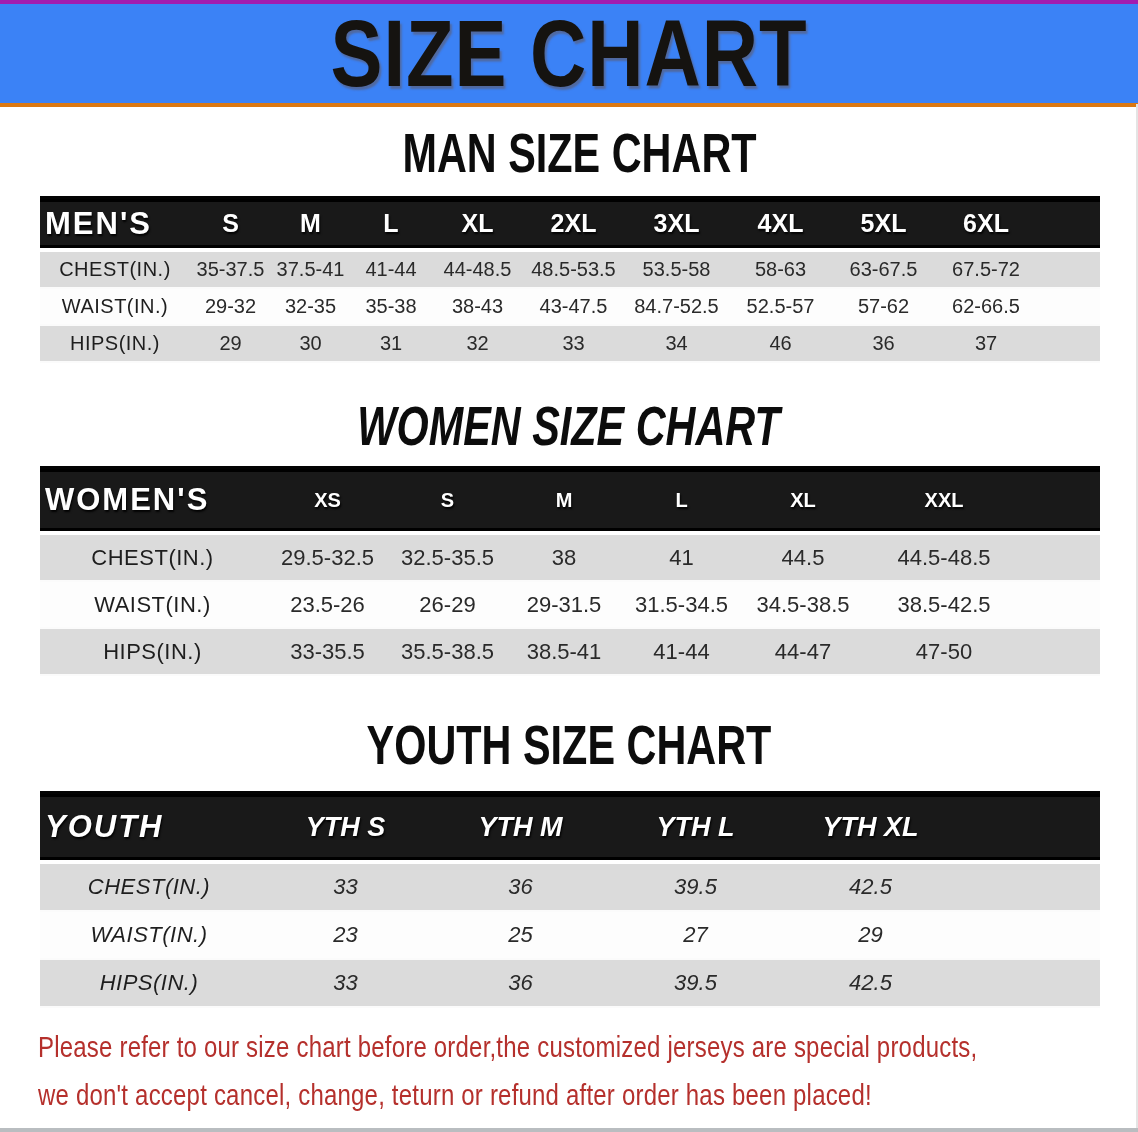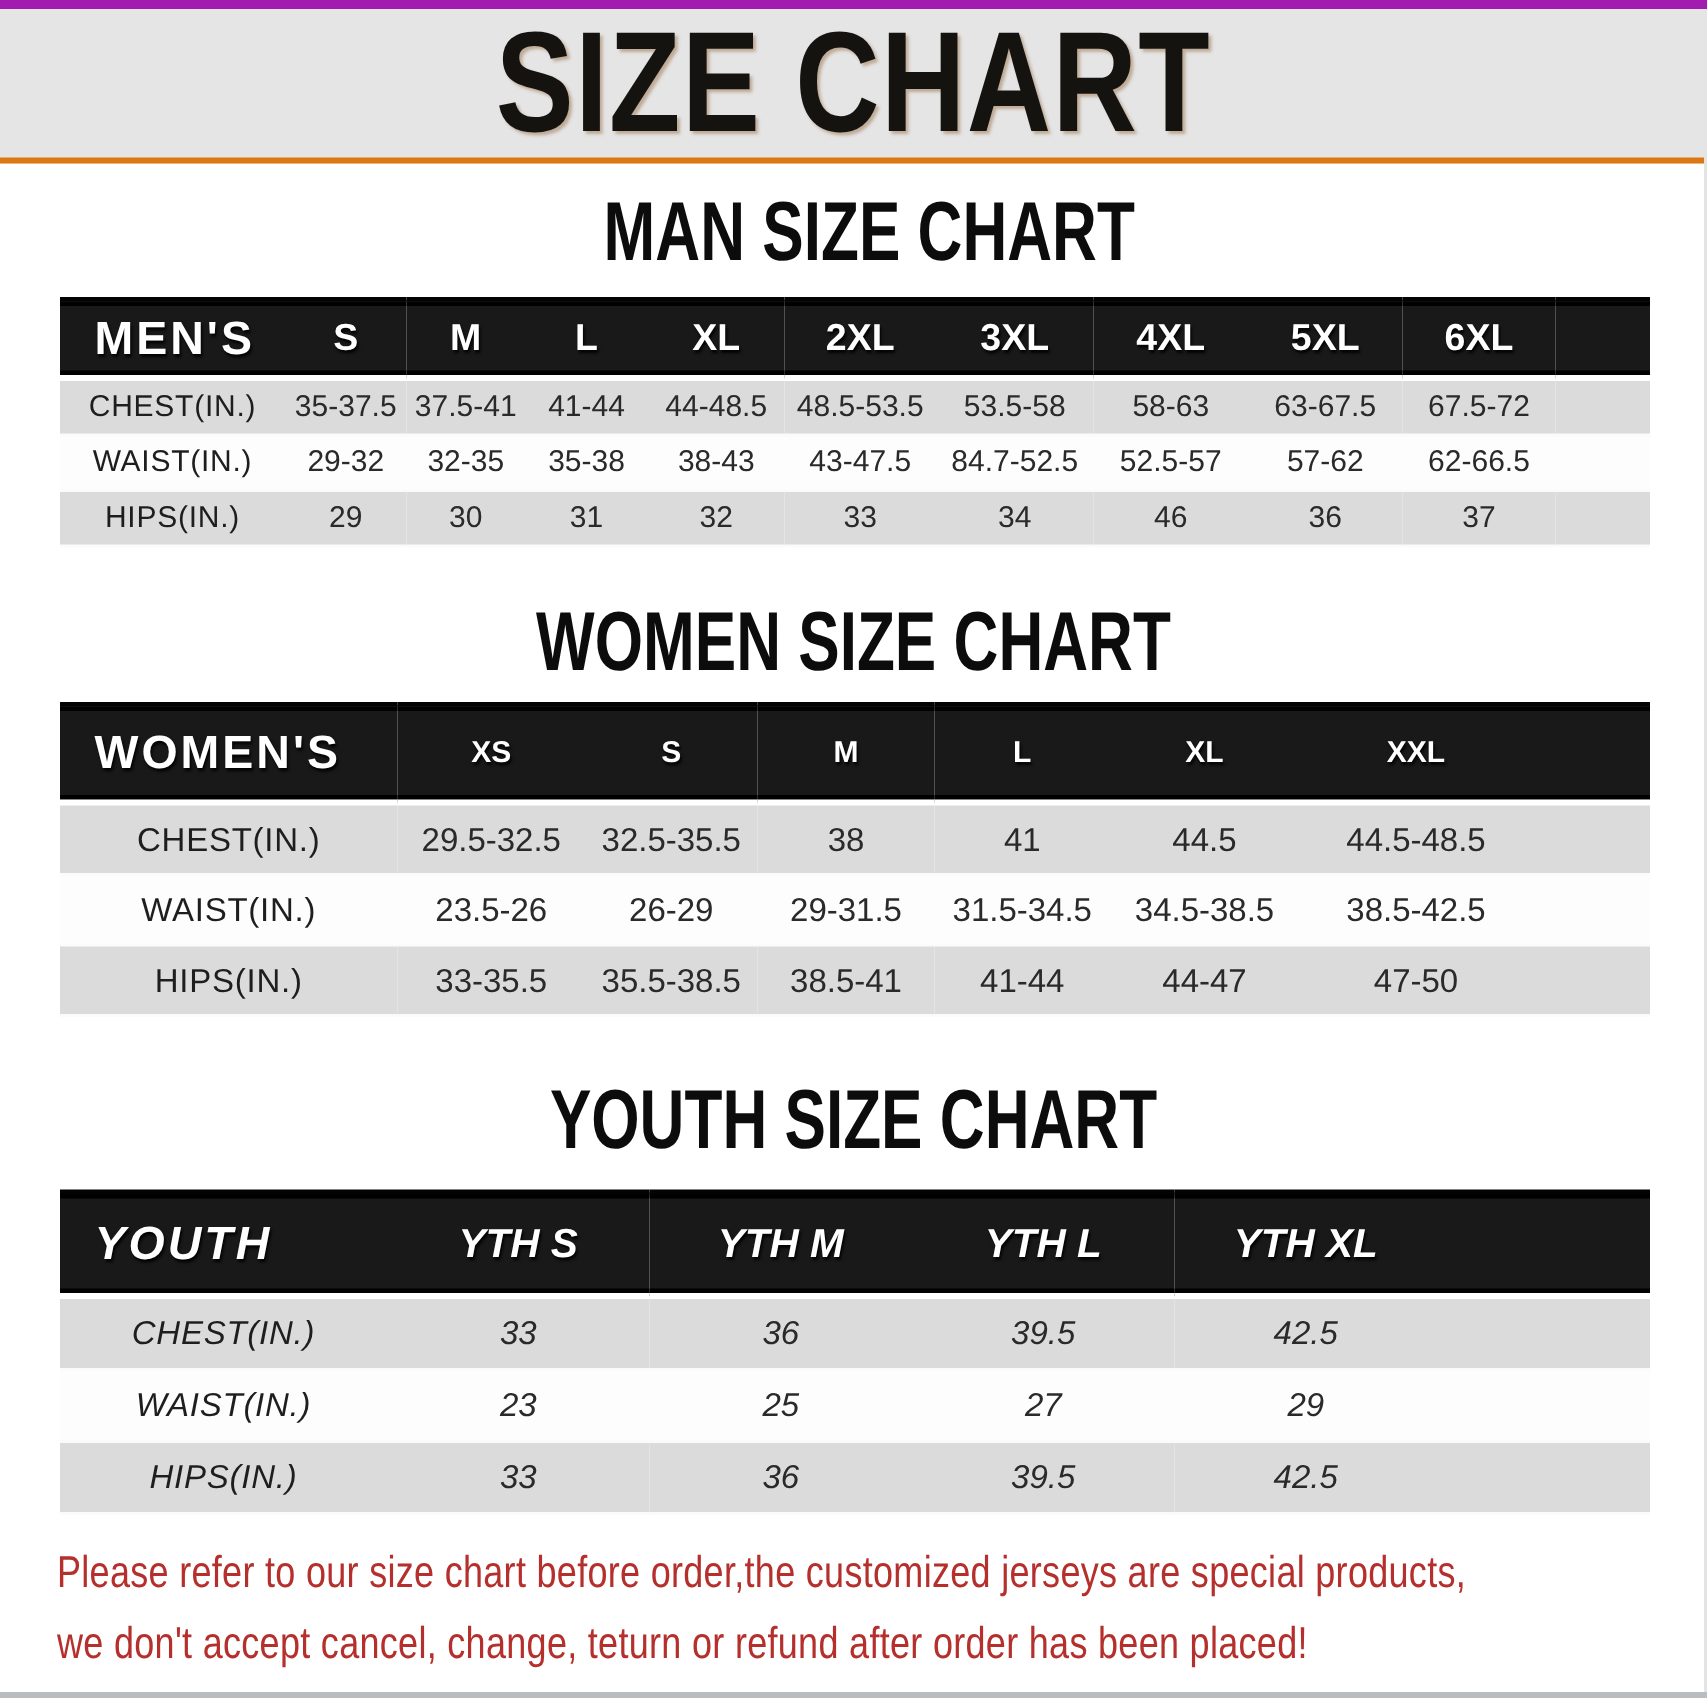--- a/index.html
+++ b/index.html
@@ -3,33 +3,33 @@
 <meta charset="utf-8">
 <style>
   html,body { margin:0; padding:0; }
   body {
     width:1138px; height:1132px; position:relative; overflow:hidden;
     background:#ffffff;
     font-family:"Liberation Sans", sans-serif;
   }
   
   .banner {
-    height:99px; background:#e5e5e5;
-    border-top:6px solid #a21caf; border-bottom:4px solid #DB7812;
+    height:99px; background:#3b82f6;
+    border-top:4px solid #a21caf; border-bottom:4px solid #DB7812;
     display:flex; align-items:center; justify-content:center;
   }
   .banner-title {
     font-size:82px; font-weight:800; color:#151310;
     transform:scale(0.95,1.16); letter-spacing:1px; white-space:nowrap;
     text-shadow:2px 2px 2px rgba(120,60,0,0.35);
   }
   
   .section-title-wrap { text-align:center; height:46px; }
   .wrap-men   { margin-top:23px;padding-left:20px; }
-  .wrap-women { margin-top:40px; }
+  .wrap-women { margin-top:40px;font-style:italic; }
   .wrap-youth { margin-top:46px; }
   .section-title {
     display:inline-block; font-size:45px; font-weight:bold; color:#0c0c0c;
     transform:scale(0.92,1.24); white-space:nowrap; line-height:46px;
   }
   
   table.size-table {
     margin-left:40px; width:1060px;
     border-collapse:collapse; table-layout:fixed;
   }
@@ -37,21 +37,21 @@
   .tbl-women { margin-top:17px; }
   .tbl-youth { margin-top:23px;font-style:italic; }
   table.size-table thead th {
     background:#191919; color:#ffffff; font-weight:bold;
     border-top:3px solid #030303; border-bottom:4px solid #ffffff;
     box-shadow:inset 0 -3px 0 #000, inset 0 3px 0 #000;
     text-align:center; white-space:nowrap;
     text-shadow:1px 2px 2px rgba(0,0,0,0.9);
   }
   table.size-table thead th.corner {
-    text-align:left; padding-left:23px; letter-spacing:2px;
+    text-align:left; padding-left:5px; letter-spacing:2px;
   }
   table.size-table tbody td {
     text-align:center; color:#2a2a2a; white-space:nowrap;
     border-bottom:2px solid #fbfbfb;
   }
   table.size-table tbody td.row-label { letter-spacing:0.5px; color:#1e1e1e; }
   table.size-table tbody tr:nth-child(odd)  td { background:#DBDBDB; }
   table.size-table tbody tr:nth-child(even) td { background:#FDFDFD; }
   
   .tbl-men   thead th { height:47px; font-size:25px; }

